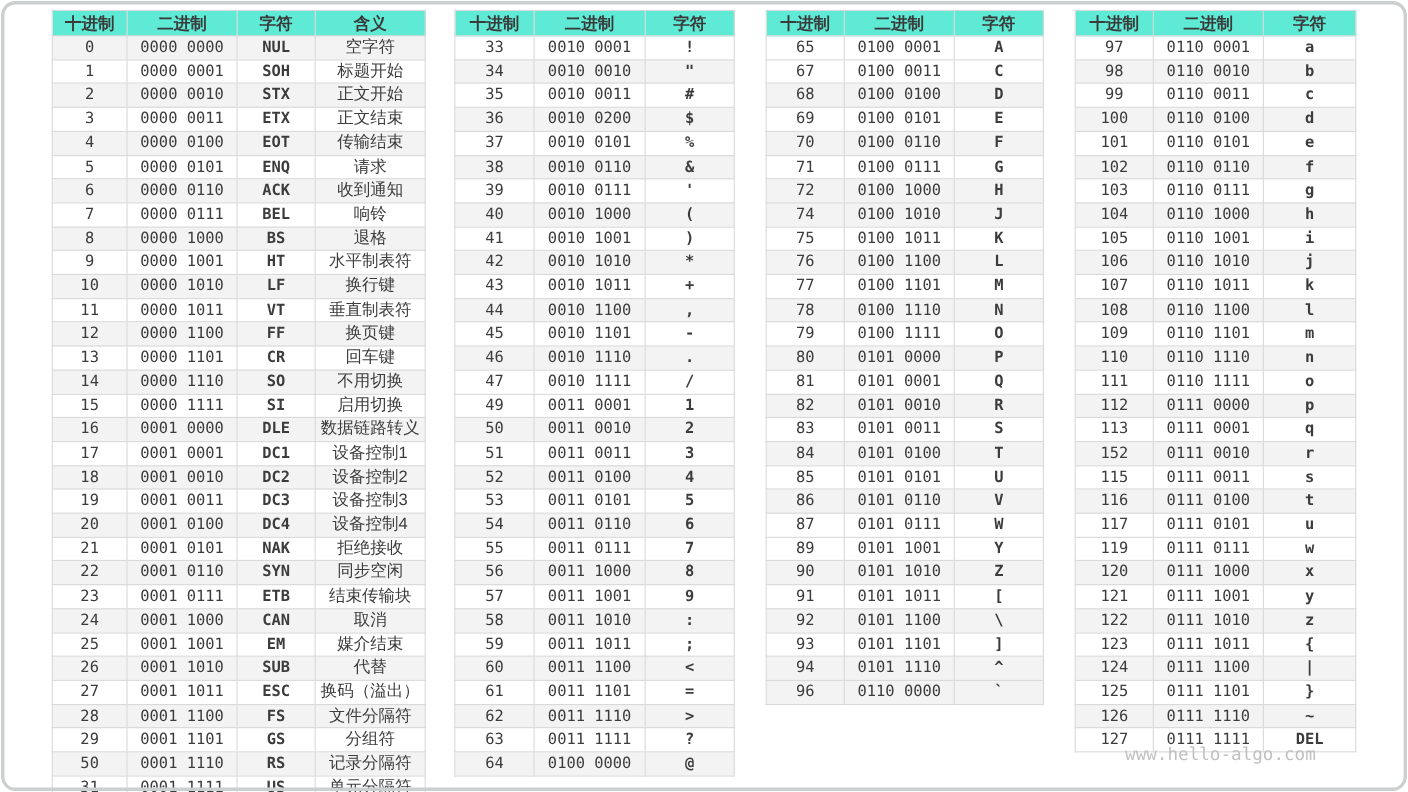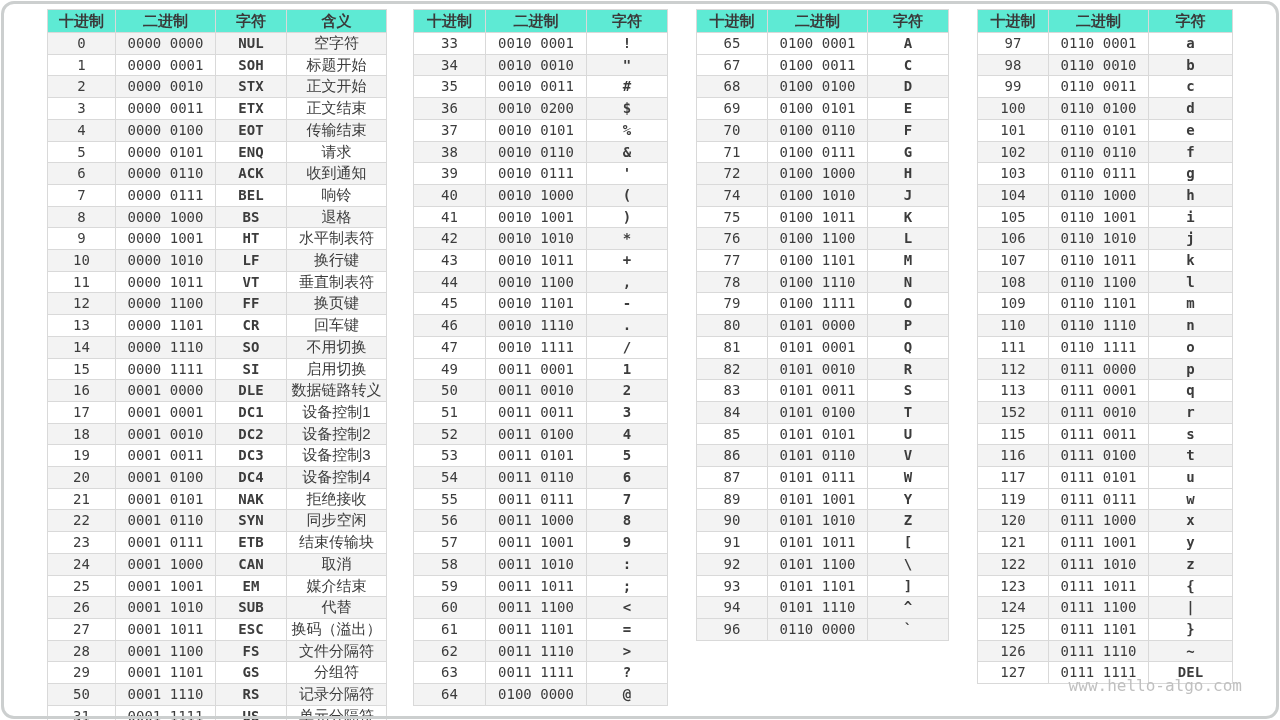--- a/index.html
+++ b/index.html
@@ -35,21 +35,21 @@
     font-size:14px;
   }
   td.char{font-weight:700;}
   td.meaning{
     font-family:Liberation Sans, sans-serif;
     font-size:15px;
   }
   tr.even td{background:#f3f3f3;}
   .watermark{
     position:absolute;top:677px;left:977px;width:265px;height:18px;
-    text-align:right;font-family:"DejaVu Sans Mono","Liberation Mono",monospace;
+    text-align:center;font-family:"DejaVu Sans Mono","Liberation Mono",monospace;
     font-size:16px;line-height:18px;color:#c0c0c0;
   }
 </style>
 </head>
 <body>
 
 <div class="frame"></div>
 
 <table class="ascii t1">
     <colgroup>

